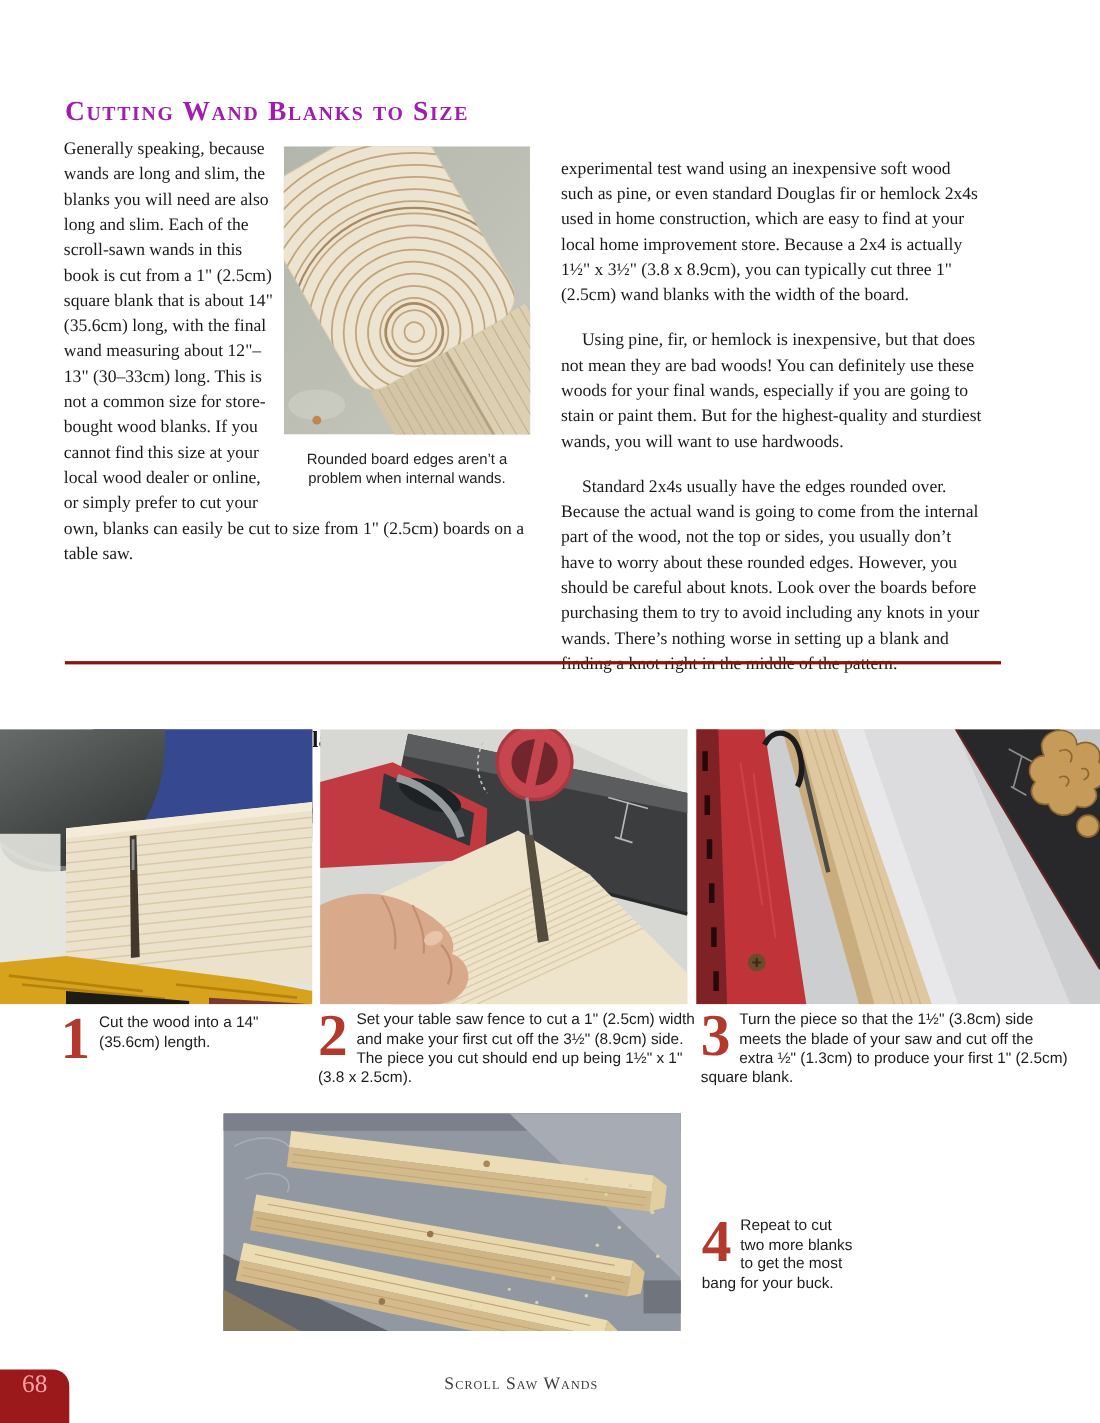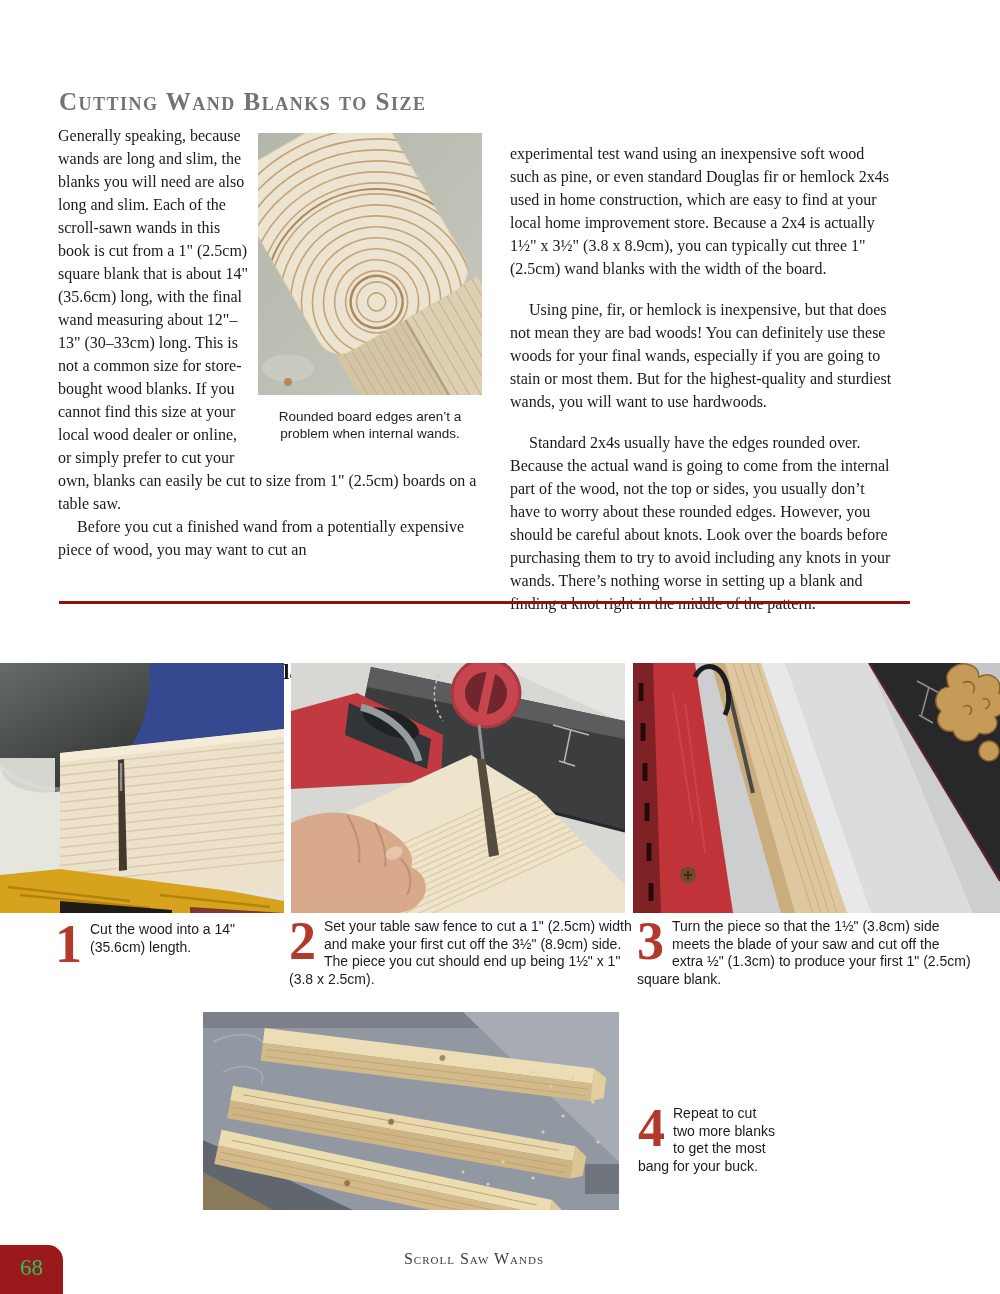--- a/index.html
+++ b/index.html
@@ -1,20 +1,20 @@
 <!DOCTYPE html>
 <html><head>
 <meta charset="utf-8">
 <style>
   html,body{margin:0;padding:0;background:#ffffff;}
   #page{position:relative;width:1000px;height:1294px;background:#ffffff;overflow:hidden;
         font-family:"Liberation Serif",serif;color:#1a1a1a;}
 
   .title{position:absolute;left:59px;top:88px;font-size:25px;font-weight:700;
-         font-variant:small-caps;letter-spacing:1.5px;color:#737373;}
+         font-variant:small-caps;letter-spacing:1.5px;color:#a21caf;}
 
   .left-block{position:absolute;left:58px;top:124px;width:424px;font-size:16px;line-height:23px;}
   .left-block p{margin:0;}
   .right-col{position:absolute;left:492px;top:124px;width:420px;font-size:16px;line-height:23px;}
   .right-col p{margin:18px;}
   .indent{text-indent:19px;}
 
   figure.fig{float:right;width:224px;margin:9px 0 22px 9px;padding:0;}
   .figcap{font-family:"Liberation Sans",sans-serif;font-size:13.5px;line-height:17px;
           color:#222;text-align:center;margin-top:7px;}
@@ -25,21 +25,21 @@
 
   .photo{position:absolute;display:block;}
   .photo svg{display:block;}
 
   .step{position:absolute;font-family:"Liberation Sans",sans-serif;font-size:14px;
         line-height:17.5px;color:#1c1c1c;}
   .stepnum{float:left;font-family:"Liberation Serif",serif;font-weight:700;font-size:54px;
            line-height:42px;color:#b2392c;margin:2px 8px 2px 0;}
 
   .footer-box{position:absolute;left:0;top:1245px;width:63px;height:49px;background:#9b181b;
-              border-radius:0 15px 0 0;color:#22c55e;display:flex;align-items:center;
+              border-radius:0 15px 0 0;color:#fca5a5;display:flex;
               justify-content:center;font-size:23px;padding-bottom:4px;box-sizing:border-box;}
   .running-title{position:absolute;left:0;top:1250px;width:948px;text-align:center;
                  font-variant:small-caps;font-size:16px;letter-spacing:1px;color:#3c3c3c;}
 </style>
 </head>
 <body>
 
 <div id="page">
 
   <div class="title">Cutting Wand Blanks to Size</div>
@@ -93,26 +93,25 @@
               </g>
               <circle cx="98" cy="168" r="26" fill="none" stroke="#a98a60" stroke-width="2.5"></circle>
               <circle cx="98" cy="168" r="113" fill="none" stroke="#a98a60" stroke-width="2"></circle>
             </g>
           </g>
         </g>
       </svg>
       <figcaption class="figcap">Rounded board edges aren’t a problem when internal wands.</figcaption>
     </figure>
     <p>Generally speaking, because wands are long and slim, the blanks you will need are also long and slim. Each of the scroll-sawn wands in this book is cut from a 1" (2.5cm) square blank that is about 14" (35.6cm) long, with the final wand measuring about 12"–13" (30–33cm) long. This is not a common size for store-bought wood blanks. If you cannot find this size at your local wood dealer or online, or simply prefer to cut your own, blanks can easily be cut to size from 1" (2.5cm) boards on a table saw.</p>
-    <p class="indent">Before you cut a finished wand from a potentially expensive piece of wood, you may want to cut an</p>
   </div>
 
   <div class="right-col">
     <p>experimental test wand using an inexpensive soft wood such as pine, or even standard Douglas fir or hemlock 2x4s used in home construction, which are easy to find at your local home improvement store. Because a 2x4 is actually 1½" x 3½" (3.8 x 8.9cm), you can typically cut three 1" (2.5cm) wand blanks with the width of the board.</p>
-    <p class="indent">Using pine, fir, or hemlock is inexpensive, but that does not mean they are bad woods! You can definitely use these woods for your final wands, especially if you are going to stain or most them. But for the highest-quality and sturdiest wands, you will want to use hardwoods.</p>
+    <p class="indent">Using pine, fir, or hemlock is inexpensive, but that does not mean they are bad woods! You can definitely use these woods for your final wands, especially if you are going to stain or paint them. But for the highest-quality and sturdiest wands, you will want to use hardwoods.</p>
     <p class="indent">Standard 2x4s usually have the edges rounded over. Because the actual wand is going to come from the internal part of the wood, not the top or sides, you usually don’t have to worry about these rounded edges. However, you should be careful about knots. Look over the boards before purchasing them to try to avoid including any knots in your wands. There’s nothing worse in setting up a blank and finding a knot right in the middle of the pattern.</p>
   </div>
 
   <div class="rule"></div>
   <div class="h2">Step-by-Step Cutting a Blank</div>
 
   <div class="photo" style="left:0;top:663px;">
     <svg width="284" height="250" viewBox="0 0 284 250">
       <defs>
         <clipPath id="clipP1">

